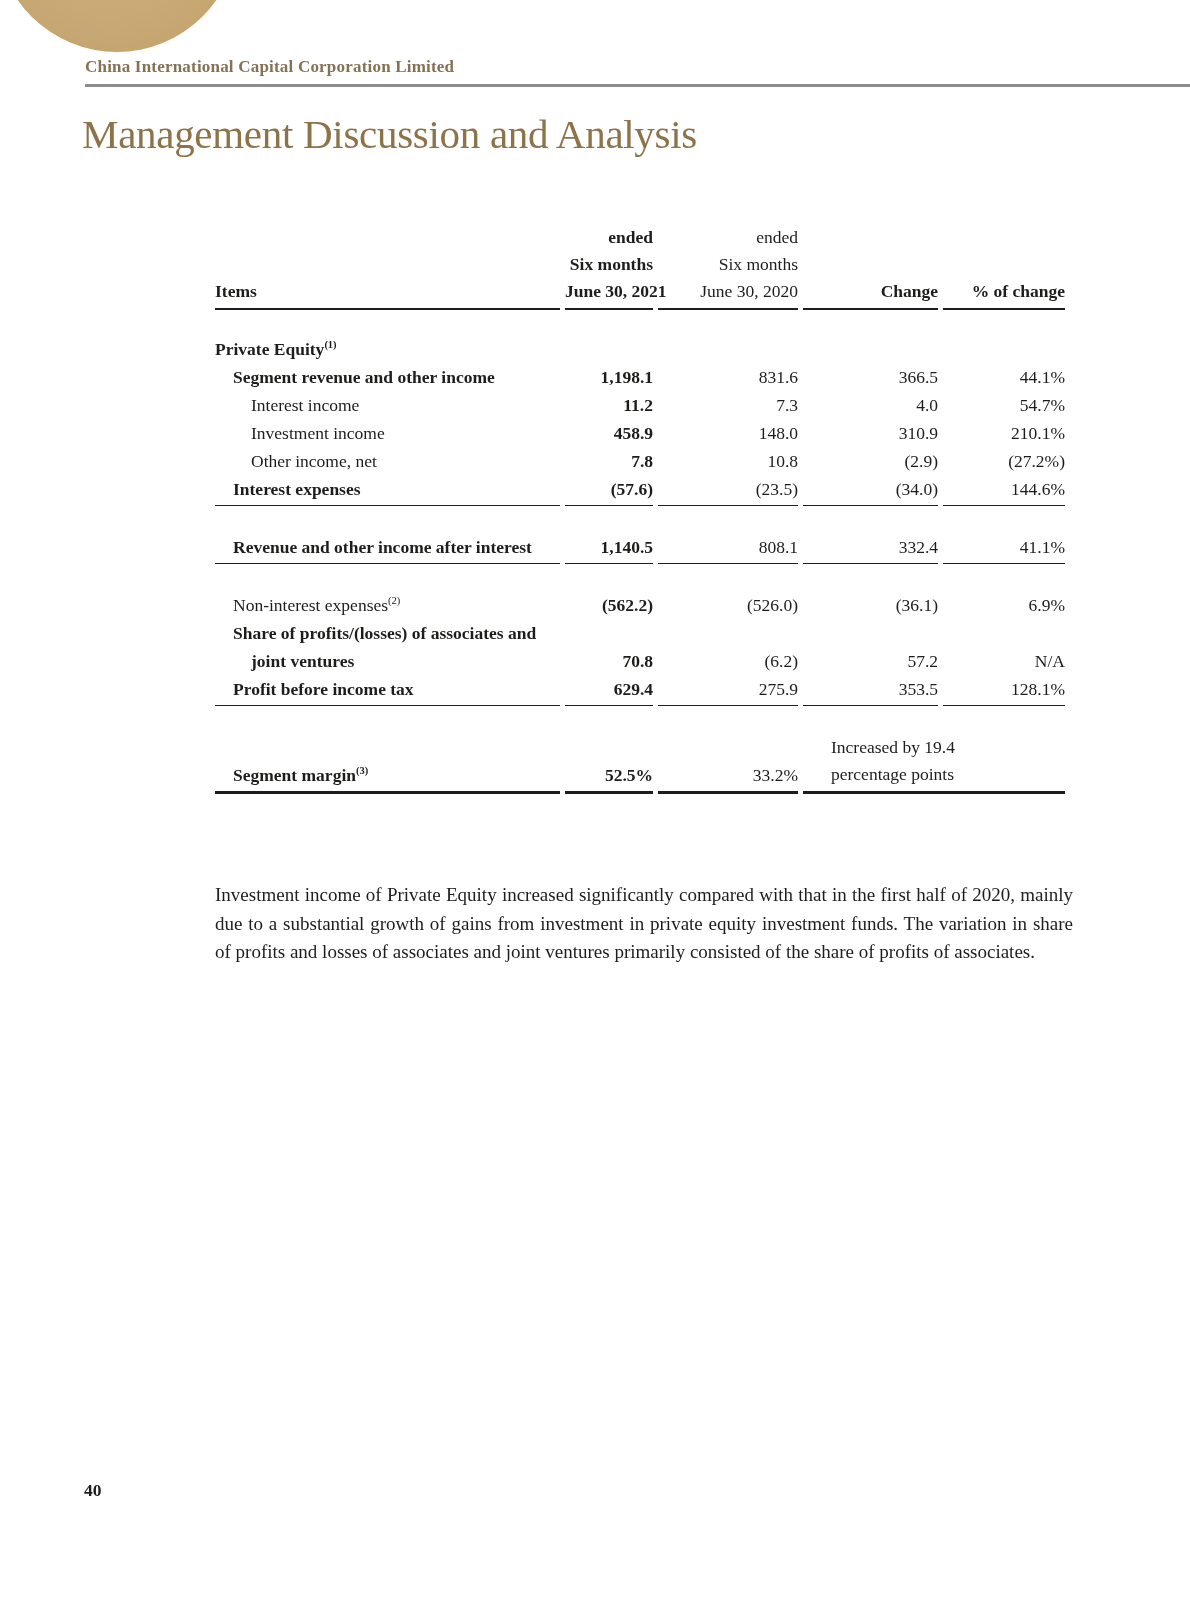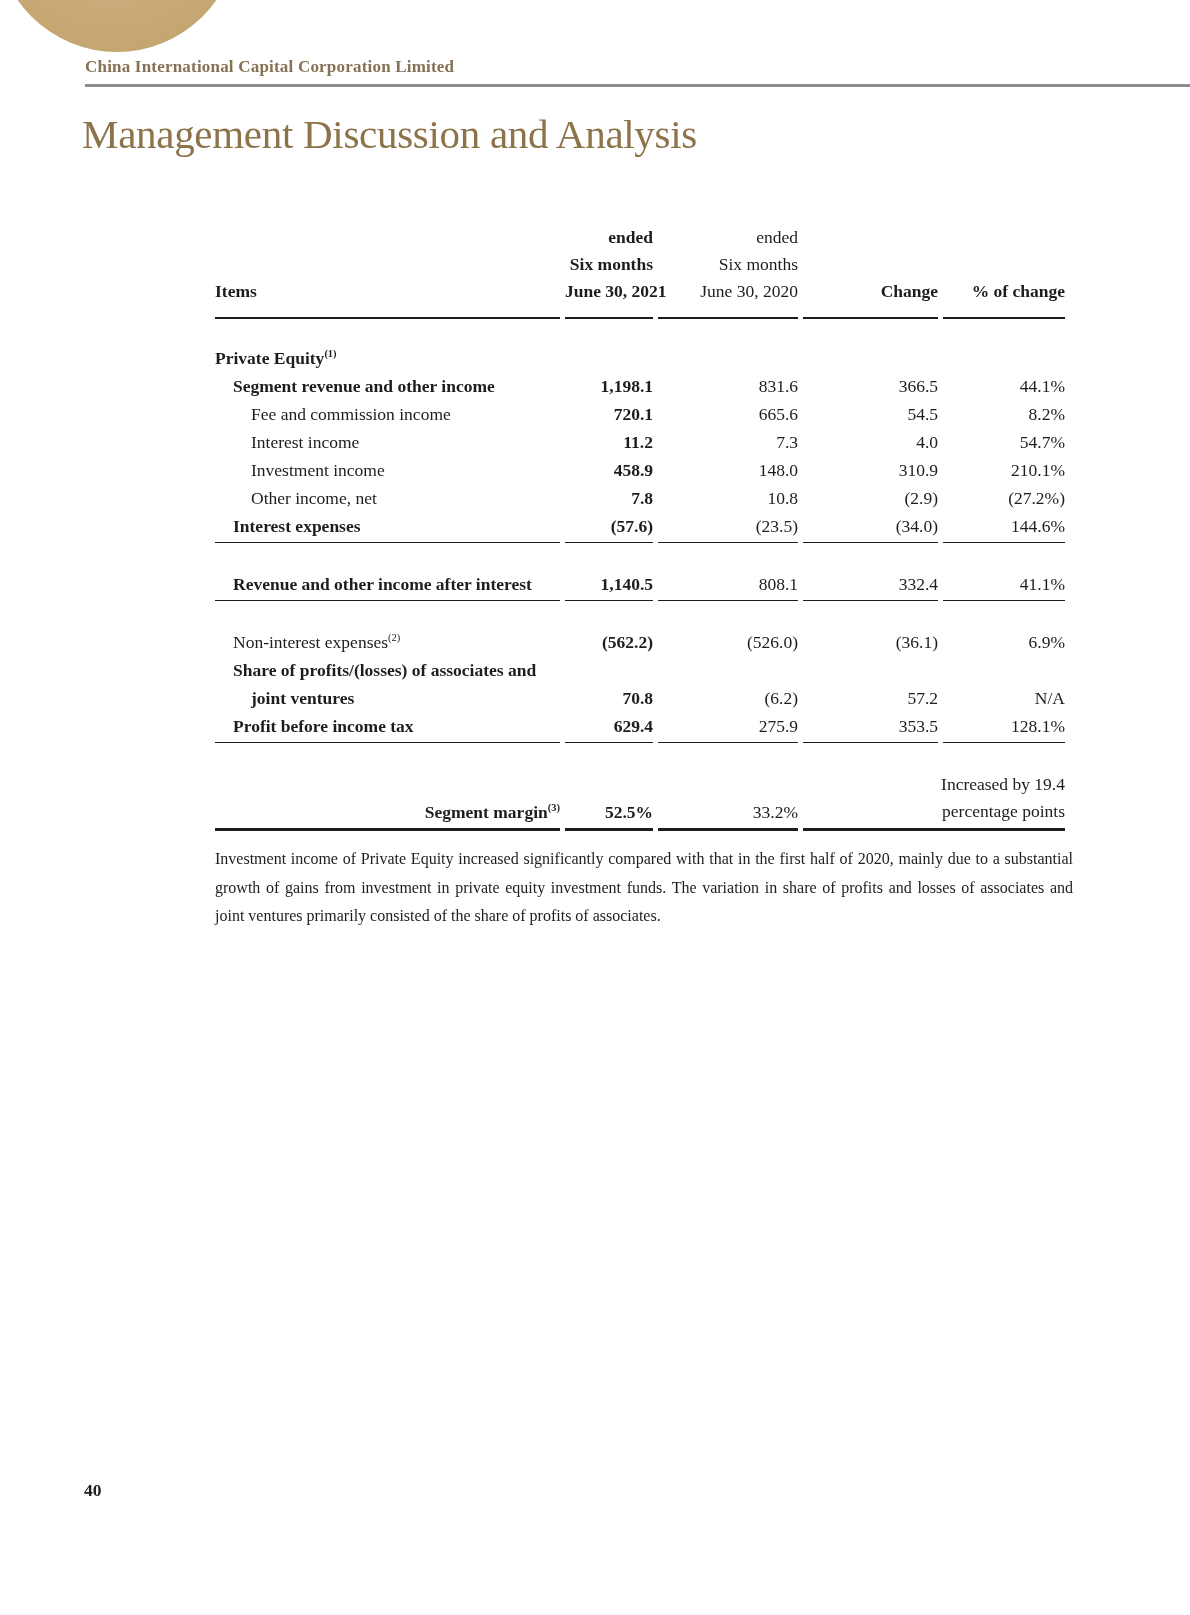--- a/index.html
+++ b/index.html
@@ -32,40 +32,40 @@
   
   .table-wrap{position:absolute;left:210px;top:224px;width:860px;}
   table{
     table-layout:fixed;width:860px;
     border-collapse:separate;border-spacing:5px 0;
     font-size:17.5px;color:#1d1d1b;
   }
   th,td{padding:0;vertical-align:bottom;}
   thead th{font-weight:normal;line-height:27px;}
   thead th.num{text-align:right;white-space:nowrap;}
-  thead tr.last th{border-bottom:2.5px solid #1d1d1b;padding-bottom:12px;margin-left:40px;}
+  thead tr.last th{border-bottom:2.5px solid #1d1d1b;padding-bottom:3px;margin-left:40px;}
   thead th.items{text-align:left;}
   .b{font-weight:bold;}
   tbody td{height:28px;line-height:25px;}
   tbody tr:first-child td{padding-top:24px;}
   td.label{text-align:left;}
   td.num{text-align:right;white-space:nowrap;}
   .ind0{padding-left:0;}
   .ind1{padding-left:18px;}
   .ind2{padding-left:36px;}
   sup{font-size:10.5px;line-height:0;vertical-align:7px;}
   tr.rule-thin td{border-bottom:1.5px solid #1d1d1b;padding-bottom:3px;}
   tr.rule-thick td{border-bottom:3px solid #1d1d1b;padding-bottom:3px;}
   tr.spacer td{height:26px;padding:0;}
   td.note{text-align:left;padding-left:28px;line-height:27px;white-space:nowrap;}
-  tr.margin-row td{height:56px;text-align:right;}
+  tr.margin-row td{height:56px;}
 
   .body-text{
-    position:absolute;left:215px;top:845px;width:858px;
-    font-size:16px;line-height:28.5px;text-align:justify;color:#1d1d1b;
+    position:absolute;left:215px;top:881px;width:858px;
+    font-size:19px;line-height:28.5px;text-align:justify;color:#1d1d1b;
   }
   .page-number{
     position:absolute;left:84px;top:1480px;
     font-size:17.5px;font-weight:bold;color:#1d1d1b;
   }
 </style>
 </head>
 <body>
 
 <div class="logo-circle"></div>
@@ -116,27 +116,20 @@
           <td class="num"></td>
         </tr>
         <tr>
           <td class="label ind1 b">Segment revenue and other income</td>
           <td class="num b">1,198.1</td>
           <td class="num">831.6</td>
           <td class="num">366.5</td>
           <td class="num">44.1%</td>
         </tr>
         <tr>
-          <td class="label ind2">Fee and commission income</td>
-          <td class="num b">720.1</td>
-          <td class="num">665.6</td>
-          <td class="num">54.5</td>
-          <td class="num">8.2%</td>
-        </tr>
-        <tr>
           <td class="label ind2">Interest income</td>
           <td class="num b">11.2</td>
           <td class="num">7.3</td>
           <td class="num">4.0</td>
           <td class="num">54.7%</td>
         </tr>
         <tr>
           <td class="label ind2">Investment income</td>
           <td class="num b">458.9</td>
           <td class="num">148.0</td>

